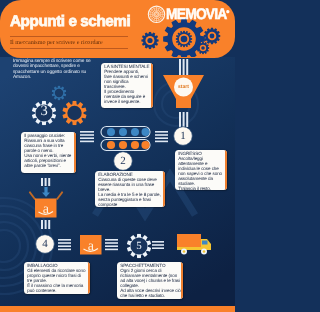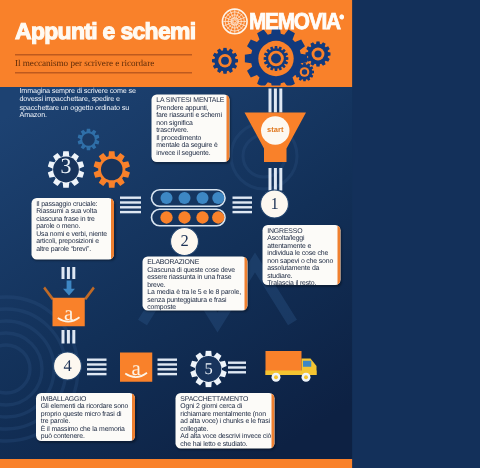--- a/index.html
+++ b/index.html
@@ -2,21 +2,21 @@
 <html><head>
 <meta charset="utf-8">
 <style>
   html,body{margin:0;padding:0;}
   body{width:235px;height:312px;overflow:hidden;background:#13305a;
        font-family:"Liberation Sans",sans-serif;
        -webkit-font-smoothing:antialiased;text-rendering:geometricPrecision;}
   .page{position:relative;width:235px;height:312px;overflow:hidden;background:#13305a;}
 
   
-  .hdr{position:absolute;left:0;top:0;width:235px;height:58px;background:#f9812a;overflow:hidden;}
+  .hdr{position:absolute;left:0;top:0;width:235px;height:58px;background:#f9812a;overflow:hidden;border-radius:21px;}
   .hdr-title{position:absolute;left:10px;top:13.2px;font-size:15.3px;font-weight:bold;
              color:#fffaf2;letter-spacing:-0.45px;white-space:nowrap;
              -webkit-text-stroke:0.75px #fffaf2;}
   .hdr-rule{position:absolute;left:10px;width:118px;height:1.1px;background:#b4541c;opacity:.85;}
   .hdr-sub{position:absolute;left:10px;top:40.3px;font-size:6.1px;color:#5e2b08;
            font-family:"Liberation Serif",serif;white-space:nowrap;letter-spacing:-0.02px;}
 
   .brand{position:absolute;left:166px;top:5.6px;font-size:15.4px;font-weight:bold;
          color:#fffdfa;letter-spacing:-0.9px;white-space:nowrap;
          -webkit-text-stroke:0.55px #fffdfa;transform:scaleX(.90);transform-origin:left top;}

